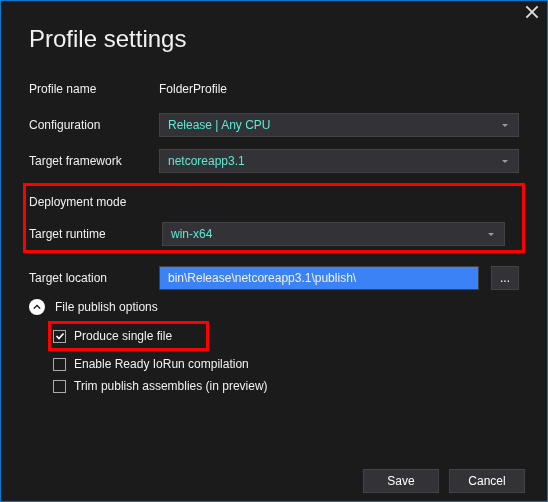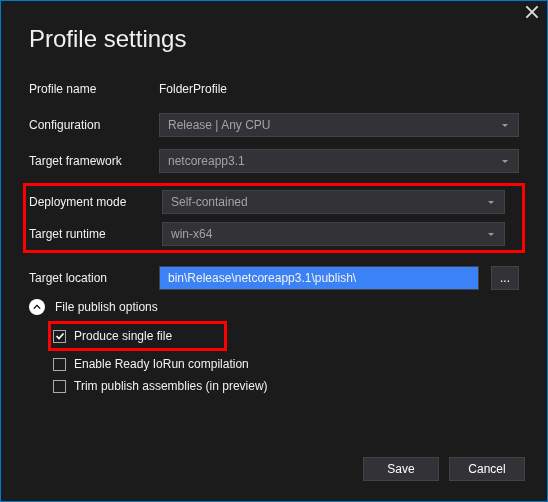--- a/index.html
+++ b/index.html
@@ -52,21 +52,21 @@
   }
   .dropdown {
     flex: 1;
     background: #333337;
     border: 1px solid #434346;
     height: 24px;
     display: flex;
     align-items: center;
     padding: 0 8px;
     font-size: 12px;
-    color: #a3a3a3;
+    color: #5eead4;
     position: relative;
     cursor: pointer;
   }
   .dropdown::after {
     content: "";
     position: absolute;
     right: 10px;
     top: 10px;
     width: 0; height: 0;
     border-left: 3px solid transparent;
@@ -147,27 +147,27 @@
     display: flex;
     align-items: center;
     justify-content: center;
     cursor: pointer;
     background: transparent;
   }
   .checkbox svg { width: 10px; height: 10px; display:none; }
   .checkbox.checked svg { display:block; }
   .highlight-check {
     border: 3px solid #ff0000;
-    padding: 1px 52px 1px 2px;
+    padding: 1px 34px 1px 2px;
     margin: 0 0 2px -5px;
     display: inline-flex;
   }
   .button-bar {
     position: absolute;
-    bottom: 20px;
+    bottom: 8px;
     right: 22px;
     display: flex;
     gap: 10px;
   }
   .btn {
     width: 76px;
     height: 24px;
     background: #333337;
     border: 1px solid #434346;
     color: #fff;
@@ -208,23 +208,20 @@
   <div class="form-row">
     <div class="form-label">Target framework</div>
     <div class="dropdown">
       <span>netcoreapp3.1</span>
     </div>
   </div>
 
   <div class="highlight-box">
     <div class="form-row">
       <div class="form-label">Deployment mode</div>
-      <div class="dropdown">
-        <span>Self-contained</span>
-      </div>
     </div>
     <div class="form-row">
       <div class="form-label">Target runtime</div>
       <div class="dropdown">
         <span>win-x64</span>
       </div>
     </div>
   </div>
 
   <div class="loc-row">

